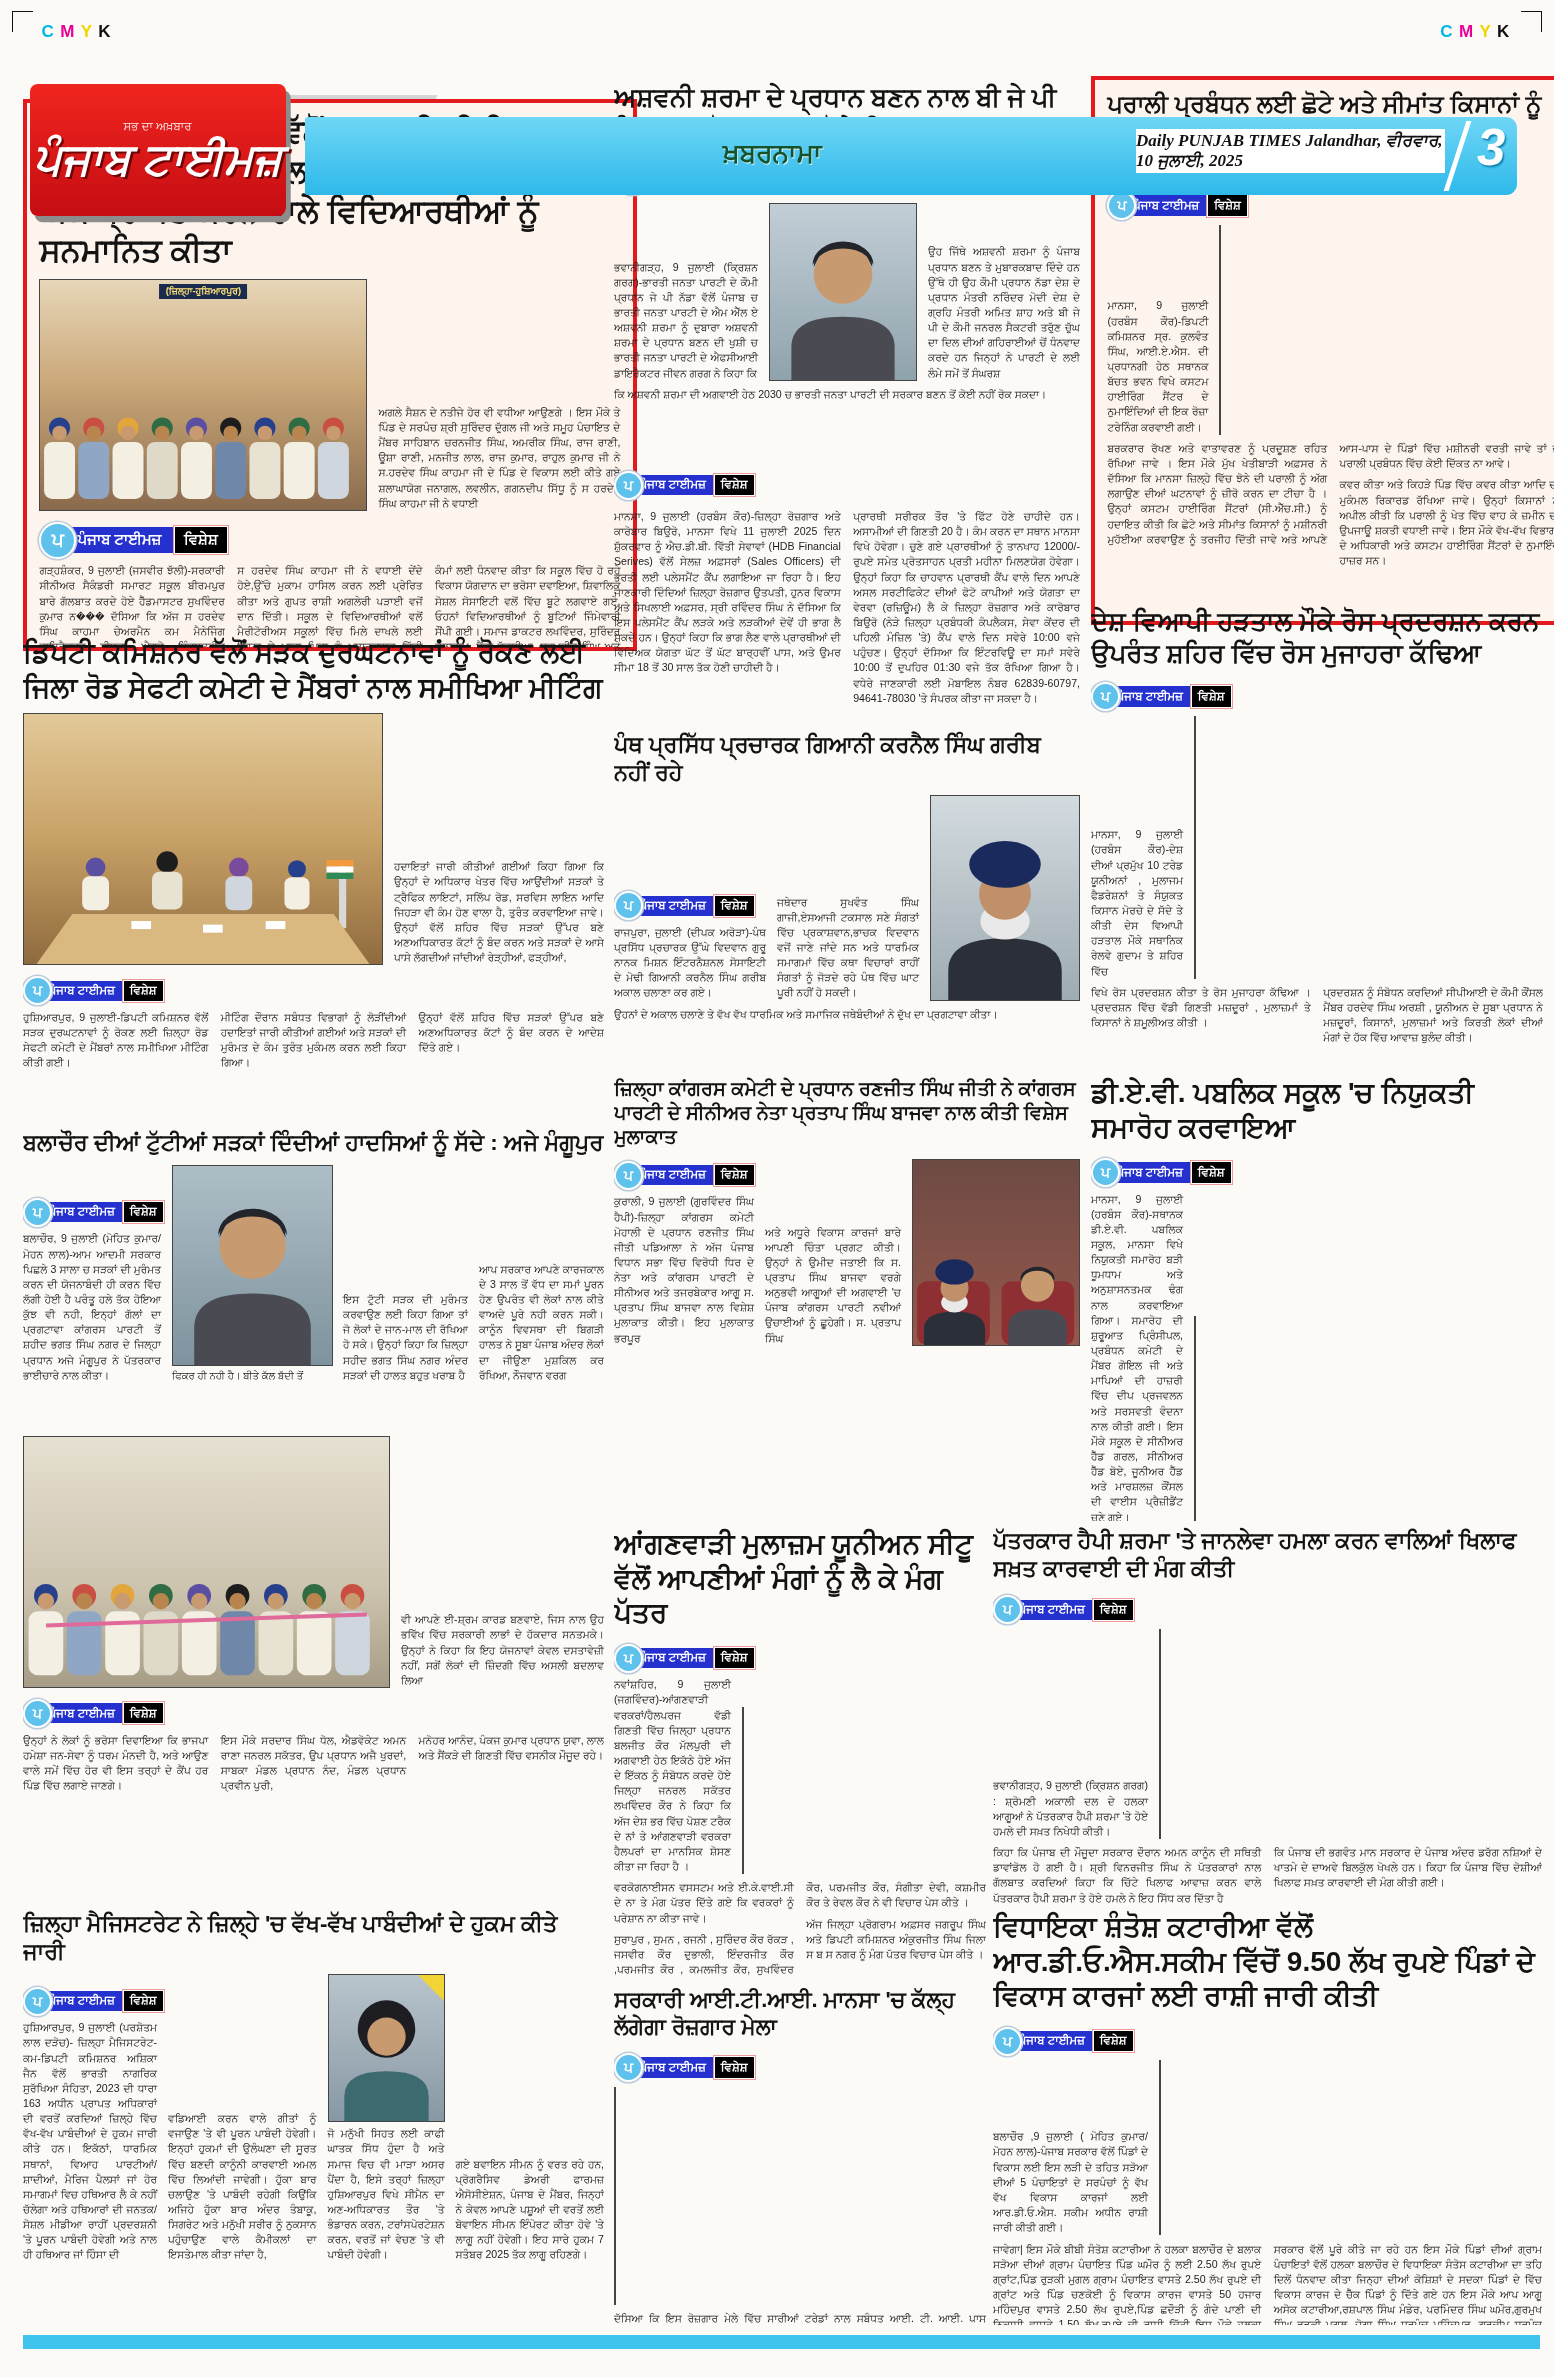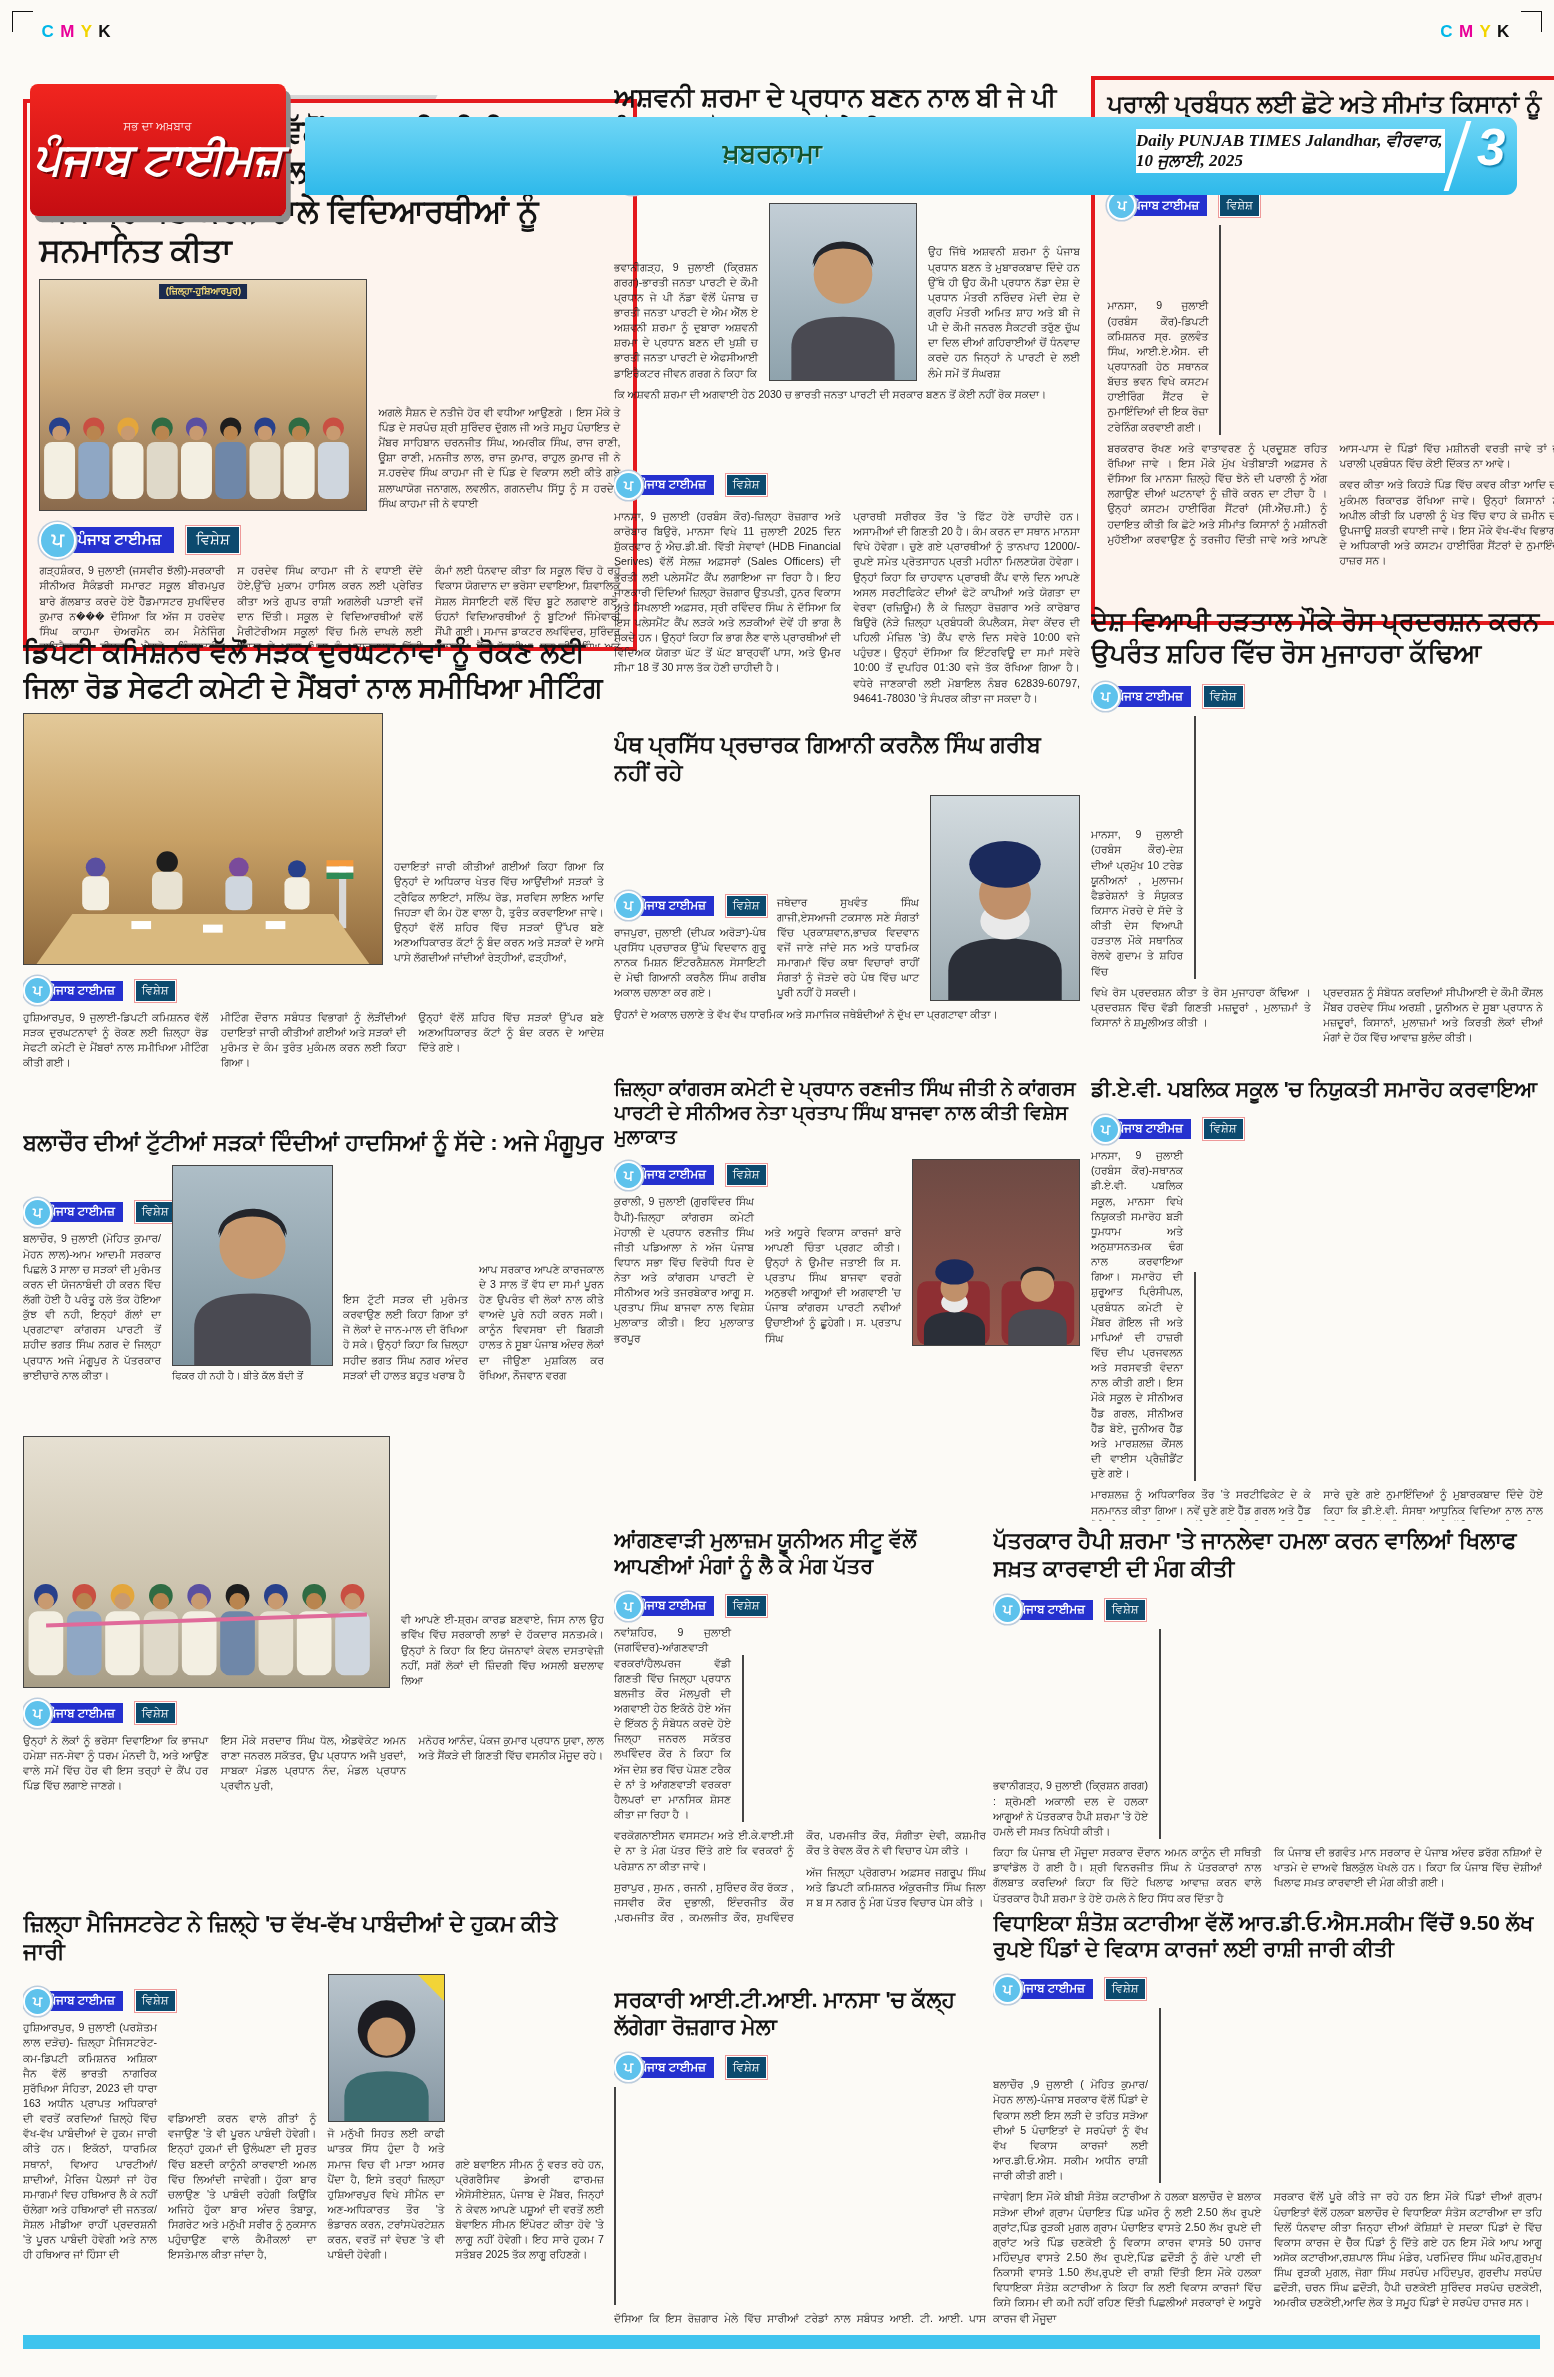--- a/index.html
+++ b/index.html
@@ -22,33 +22,33 @@
   .datebox{position:absolute;left:1136px;top:129px;width:309px;height:44px;background:#fff;display:flex;align-items:center;
            justify-content:center;font-family:"Liberation Serif",serif;font-style:italic;font-weight:700;font-size:17px;color:#111;z-index:4;}
   .pagenum{position:absolute;left:1477px;top:118px;font-size:51px;font-weight:800;font-style:italic;color:#fff;
            text-shadow:1.6px 2.3px 1.6px #1286b4;z-index:4;}
   .slash{position:absolute;top:121px;width:4.7px;height:70px;background:#fff;transform:skewX(-18deg);z-index:4;}
   
   .art{position:absolute;overflow:hidden;}
   .boxed{border:4.7px solid #e4191d;background:#fdf4ee;padding:9.3px 12.4px;}
   .hl{font-weight:800;color:#131313;margin:0 0 7.8px;line-height:1.24;letter-spacing:0;}
   .h41{font-size:32px}.h36{font-size:28px}.h33{font-size:26px}.h31{font-size:24px}
-  .h29{font-size:22.5px}.h27{font-size:21px}.h25{font-size:19.4px}.h23{font-size:22px}
+  .h29{font-size:22.5px}.h27{font-size:28px}.h25{font-size:19.4px}.h23{font-size:22px}
   .txt{font-size:10.6px;line-height:1.43;text-align:justify;color:#222;}
   .row{display:flex;gap:11px;align-items:flex-end;margin-bottom:6.2px;}
   .fx1{flex:1;min-width:0;}
   .cols{column-gap:12.4px;margin-top:4.7px;}
   .c2{column-count:2}
   .cap{font-size:10px;line-height:1.4;color:#222;text-align:justify;margin-top:3.1px;}
   
   .badge{display:inline-flex;align-items:center;margin:4.7px 0;white-space:nowrap;}
   .bcircle{width:33px;height:33px;border-radius:50%;background:#5ec2ec;border:2.3px solid #fff;box-shadow:0 0 0 1.6px #bcd;
            color:#fff;font-size:18.7px;font-weight:800;display:flex;align-items:center;justify-content:center;z-index:1;}
   .bbar{background:#2531cf;color:#fff;font-weight:800;font-size:14.8px;padding:3.9px 12.4px 5.4px;margin-left:-11px;}
-  .btag{background:#0c4a6e;color:#fff;font-weight:400;font-size:14.8px;padding:3.9px 9.3px 5.4px;margin-left:12px;border:1.6px solid #fff;outline:0.8px solid #e99;}
+  .btag{background:#000000;color:#fff;font-weight:700;font-size:14.8px;padding:3.9px 9.3px 5.4px;margin-left:0;border:1.6px solid #fff;outline:0.8px solid #e99;}
   .badge.sm .bcircle{width:25px;height:25px;font-size:14px}
   .badge.sm .bbar{font-size:11.7px;padding:2.3px 7.8px 3.9px}
   .badge.sm .btag{font-size:11.7px;padding:2.3px 6.2px 3.9px}
   
   .photo{position:relative;overflow:hidden;border:1.6px solid #444;flex:none;background:#bbb;}
   .ph-people{position:absolute;bottom:0;left:0;width:100%;height:72%;}
   .ph-full{position:absolute;inset:0;width:100%;height:100%;}
   .ph-classroom{background:linear-gradient(#e7d6b8 0%,#caa879 45%,#8a6a4c 100%);}
   .ph-portrait{background:linear-gradient(#c3ced6,#8fa3ad);}
   .ph-hall{background:linear-gradient(#efe3c8 0%,#d9c49a 40%,#a98457 100%);}

